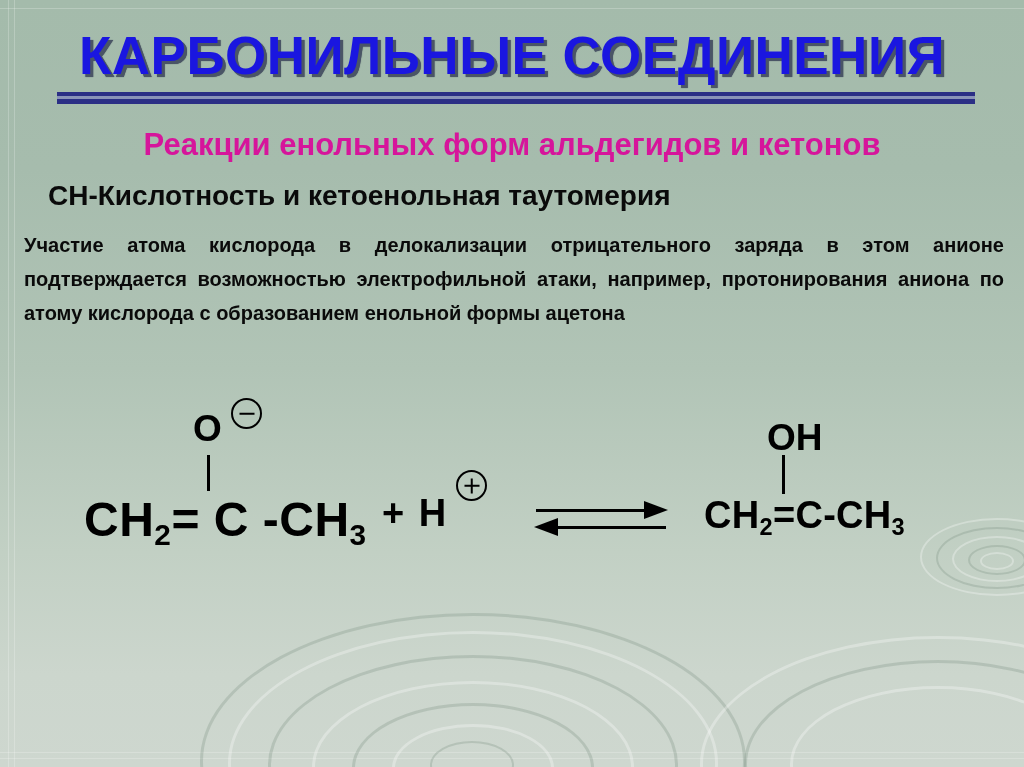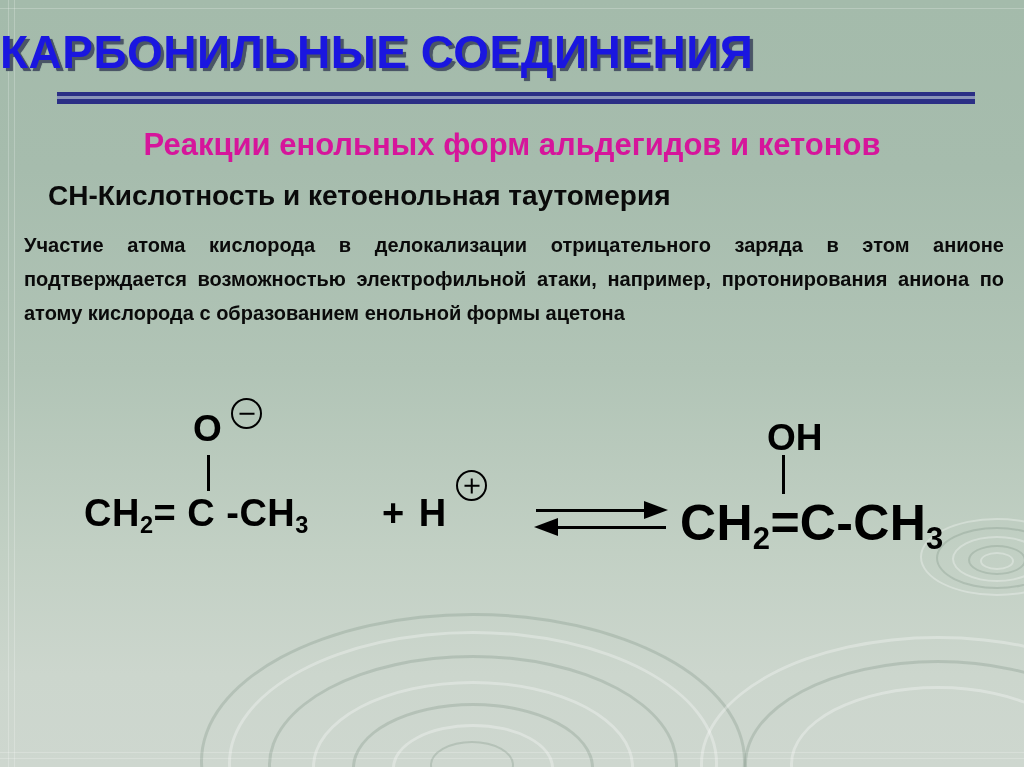--- a/index.html
+++ b/index.html
@@ -39,23 +39,24 @@
     border-radius: 50%;
     border-style: solid;
     border-color: rgba(255,255,255,0.30);
     background: transparent;
   }
   .ripple.dark { border-color: rgba(120,140,125,0.28); }
 
   
   #title-block { position: absolute; left: 0; top: 28px; width: 1024px; }
   #slide-title {
-    font-family: "Liberation Sans", sans-serif;
-    font-weight: bold;
-    font-size: 46px;
+    text-align: center;
+    font-family: "Liberation Sans", sans-serif;
+    font-weight: bold;
+    font-size: 53px;
     letter-spacing: 0.5px;
     color: #1a16e0;
     text-shadow: 3px 3px 0 #4a5566, 3px 3px 1px #3c4756;
     line-height: 1.05;
     white-space: nowrap;
   }
   #title-rule {
     position: absolute;
     left: 57px;
     top: 92px;
@@ -138,21 +139,21 @@
   .circ-charge .vbar {
     position: absolute; left: 50%; top: 50%;
     width: 2.5px; height: 15px; background: #000;
     transform: translate(-50%,-50%);
   }
 
   
   #o-atom       { left: 193px; top: 408px; font-size: 37px; }
   #o-minus      { left: 231px; top: 398px; width: 31px; height: 31px; }
   #bond-left    { left: 207px; top: 455px; height: 36px; }
-  #reactant     { left: 84px;  top: 492px; font-size: 38px; letter-spacing: 0.5px; }
+  #reactant     { left: 84px;  top: 492px; font-size: 48px; letter-spacing: 0.5px; }
 
   
   #plus-h       { left: 382px; top: 492px; font-size: 38px; letter-spacing: 2px; }
   #h-plus       { left: 456px; top: 470px; width: 31px; height: 31px; }
 
   
   #arrows { position: absolute; left: 536px; top: 500px; width: 130px; height: 36px; }
   #arrows .shaft { position: absolute; height: 3px; background:#000; }
   #arrows .shaft-top { left: 0;   top: 9px;  width: 112px; }
   #arrows .shaft-bot { left: 18px; top: 26px; width: 112px; }
@@ -160,21 +161,21 @@
     position: absolute; width: 0; height: 0;
     border-top: 9px solid transparent;
     border-bottom: 9px solid transparent;
   }
   #arrows .head-right { left: 108px; top: 1px;  border-left: 24px solid #000; }
   #arrows .head-left  { left: -2px;  top: 18px; border-right: 24px solid #000; }
 
   
   #oh-atom      { left: 767px; top: 417px; font-size: 37px; }
   #bond-right   { left: 782px; top: 455px; height: 39px; }
-  #product      { left: 680px; top: 494px; font-size: 50px; letter-spacing: 0.3px; text-align: right; }
+  #product      { left: 704px; top: 494px; font-size: 38px; letter-spacing: 0.3px; text-align: right; }
   #enol-label   {
     left: 664px; top: 556px;
     font-family: "Liberation Serif", serif;
     font-weight: bold;
     font-size: 33px;
     letter-spacing: 0.5px;
   }
 </style>
 </head>
 <body>

